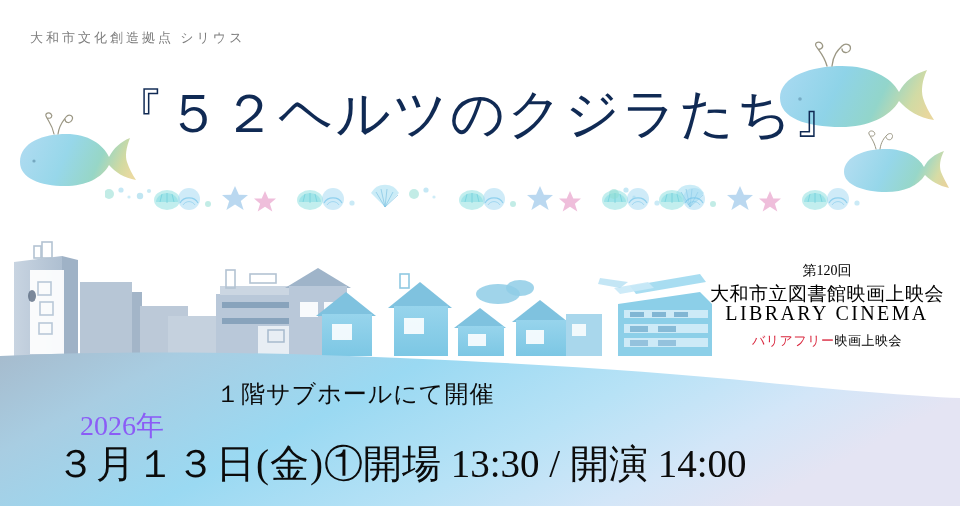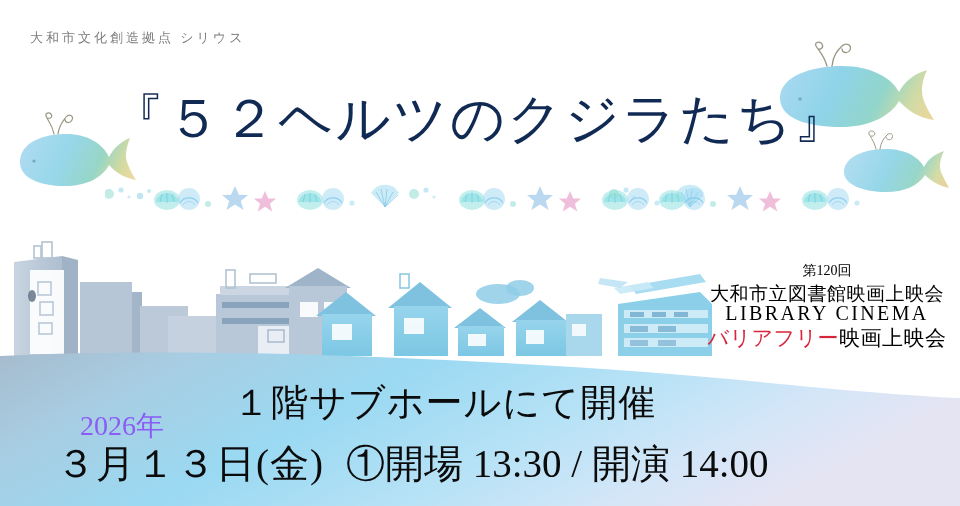--- a/index.html
+++ b/index.html
@@ -35,21 +35,21 @@
   .title {
     position: absolute;
     left: 0;
     top: 90px;
     width: 960px;
     text-align: center;
     font-size: 54px;
     line-height: 1.05;
     letter-spacing: 2px;
     color: #102a54;
-    font-family: Liberation Sans, sans-serif;
+    font-family: Liberation Mono, monospace;
     white-space: nowrap;
   }
 
   
   .whale { position: absolute; }
   .whale svg { display: block; overflow: visible; }
 
   #whale-left   { left: 8px;   top: 112px; width: 150px; height: 90px; }
   #whale-top-r  { left: 772px; top: 42px;  width: 185px; height: 100px; }
   #whale-bot-r  { left: 838px; top: 131px; width: 122px; height: 72px; }
@@ -102,37 +102,37 @@
     white-space: nowrap;
   }
   .series-jp {
     font-size: 19px;
     letter-spacing: 0.5px;
     white-space: nowrap;
   }
   .series-en {
     font-size: 20px;
     letter-spacing: 2.4px;
-    margin-bottom: 5px;
+    margin-bottom: 11px;
     white-space: nowrap;
   }
   .series-bf {
-    font-size: 21px;
+    font-size: 13px;
     letter-spacing: 0.5px;
     white-space: nowrap;
   }
   .series-bf .bf-red { color: #d9253c; }
   .series-bf .bf-black { color: #000000; }
 
   
   .venue {
     position: absolute;
-    left: 233px;
+    left: 216px;
     top: 378px;
-    font-size: 37px;
+    font-size: 24px;
     letter-spacing: 1px;
     color: #0b0b0b;
     white-space: nowrap;
     font-family: "Liberation Serif", "DejaVu Serif", serif;
   }
   .year {
     position: absolute;
     left: 80px;
     top: 407px;
     font-size: 28px;
@@ -145,21 +145,21 @@
     position: absolute;
     left: 56px;
     top: 437px;
     font-size: 39px;
     letter-spacing: 0px;
     color: #0b0b0b;
     white-space: nowrap;
     font-family: "Liberation Serif", "DejaVu Serif", serif;
   }
   .date-line .date-main { letter-spacing: 1px; margin-top: 46px; }
-  .date-line .time-part { margin-left: 22px; }
+  .date-line .time-part { }
 </style>
 </head>
 <body>
 
 <div id="poster">
 
   <div class="org-line">大和市文化創造拠点 シリウス</div>
 
   <div class="whale" id="whale-left">
     <svg viewBox="0 0 150 90" width="150" height="90" aria-hidden="true">

